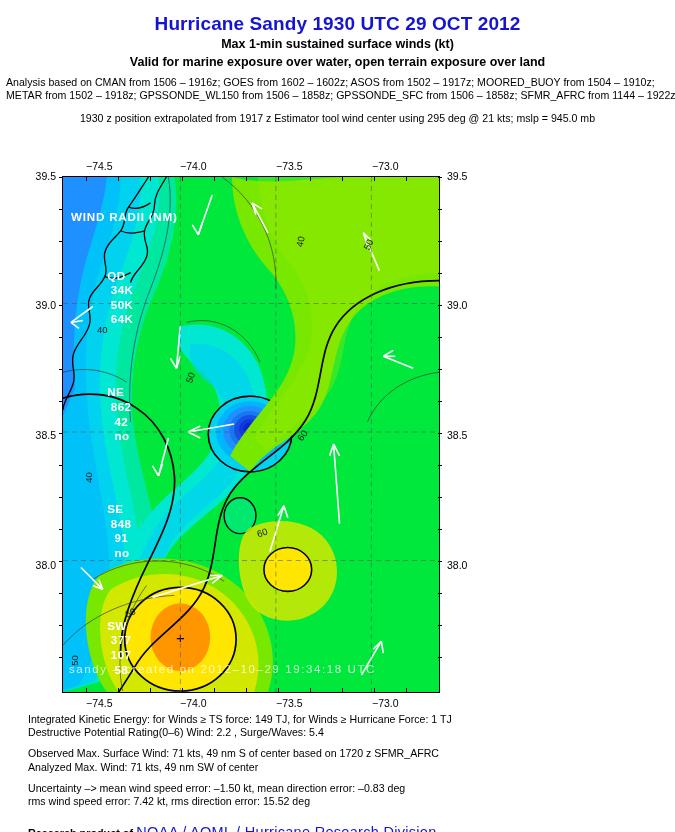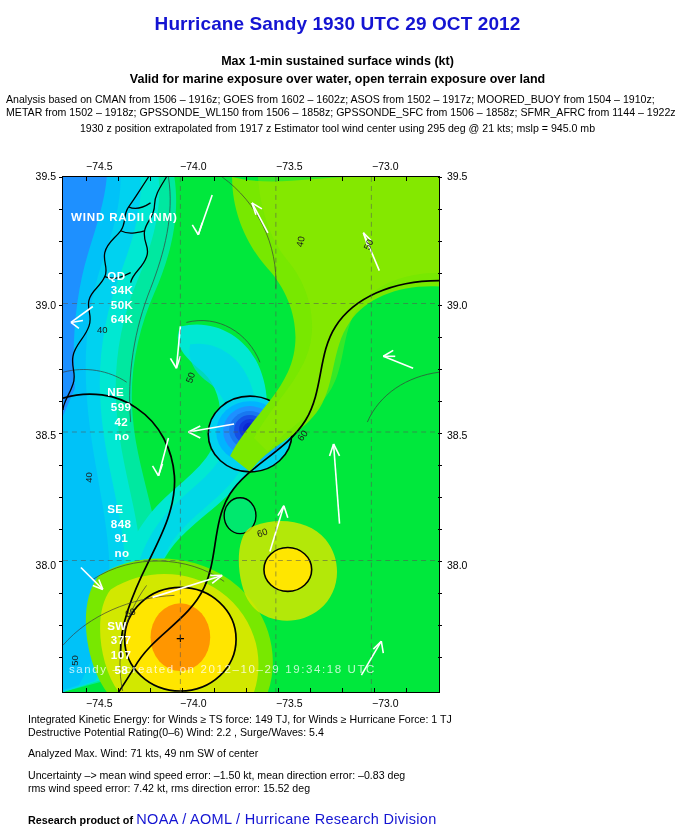--- a/index.html
+++ b/index.html
@@ -8,25 +8,25 @@
     font-family:"Liberation Sans", sans-serif;
     color:#000;overflow:hidden;position:relative;
   }
   .page{position:relative;width:675px;height:832px;}
 
   
   .title{
     text-align:center;color:#1414d2;font-weight:bold;
     font-size:19px;letter-spacing:.1px;margin-top:13px;line-height:22px;
   }
-  .subtitle1{text-align:center;font-weight:bold;font-size:12.5px;margin-top:19px;}
+  .subtitle1{text-align:center;font-weight:bold;font-size:12.5px;margin-top:2px;}
   .subtitle2{text-align:center;font-weight:bold;font-size:12.5px;margin-top:4px;}
   .srcblock{margin-top:7px;padding:0 6px;}
   .srcline{font-size:10.6px;line-height:13.4px;white-space:nowrap;}
-  .posline{text-align:center;font-size:10.6px;margin-top:2px;}
+  .posline{text-align:center;font-size:10.6px;margin-top:9px;}
 
   
   .plotwrap{position:absolute;left:0;top:148px;width:675px;height:545px;}
   .frame{
     position:absolute;left:62px;top:15px;width:378px;height:517px;
     border:1px solid #000;box-sizing:border-box;overflow:hidden;background:#00e83c;
   }
   .field{position:absolute;inset:0;}
   .field svg{display:block;width:100%;height:100%;}
 
@@ -311,21 +311,21 @@
       <div class="radii">
         <div class="hdr">WIND RADII (NM)</div>
         <div>
           <span>QD</span>
           <span> </span><span>34K</span>
           <span> </span><span>50K</span>
           <span> </span><span>64K</span>
         </div>
         <div>
           <span>NE</span>
-          <span> </span><span>599</span>
+          <span> </span><span>862</span>
           <span>  </span><span>42</span>
           <span>  </span><span>no</span>
         </div>
         <div>
           <span>SE</span>
           <span> </span><span>848</span>
           <span>  </span><span>91</span>
           <span>  </span><span>no</span>
         </div>
         <div>
@@ -398,20 +398,21 @@
       <div class="tick tkl" style="left:438px;top:432px;"></div>
       <div class="tick tkl" style="left:438px;top:464px;"></div>
       <div class="tick tkl" style="left:438px;top:496px;"></div>
     </div>
   </div>
 
   <div class="footer">
     <div class="fline">Integrated Kinetic Energy: for Winds ≥ TS force: 149 TJ, for Winds ≥ Hurricane Force: 1 TJ</div>
     <div class="fline">Destructive Potential Rating(0–6)   Wind: 2.2 , Surge/Waves: 5.4</div>
     <div class="gap"></div>
+    <div class="fline">Observed Max. Surface Wind: 71 kts, 49 nm S of center based on 1720 z SFMR_AFRC</div>
     <div class="fline">Analyzed Max. Wind: 71 kts, 49 nm  SW of center</div>
     <div class="gap"></div>
     <div class="fline">Uncertainty –&gt; mean wind speed error:  –1.50 kt, mean direction error:  –0.83 deg</div>
     <div class="fline">           rms wind speed error: 7.42 kt, rms direction error: 15.52 deg</div>
     <div class="credit">
       <span class="lbl">Research product of</span>
       <span class="org">NOAA  /  AOML  /  Hurricane Research Division</span>
     </div>
   </div>
 

